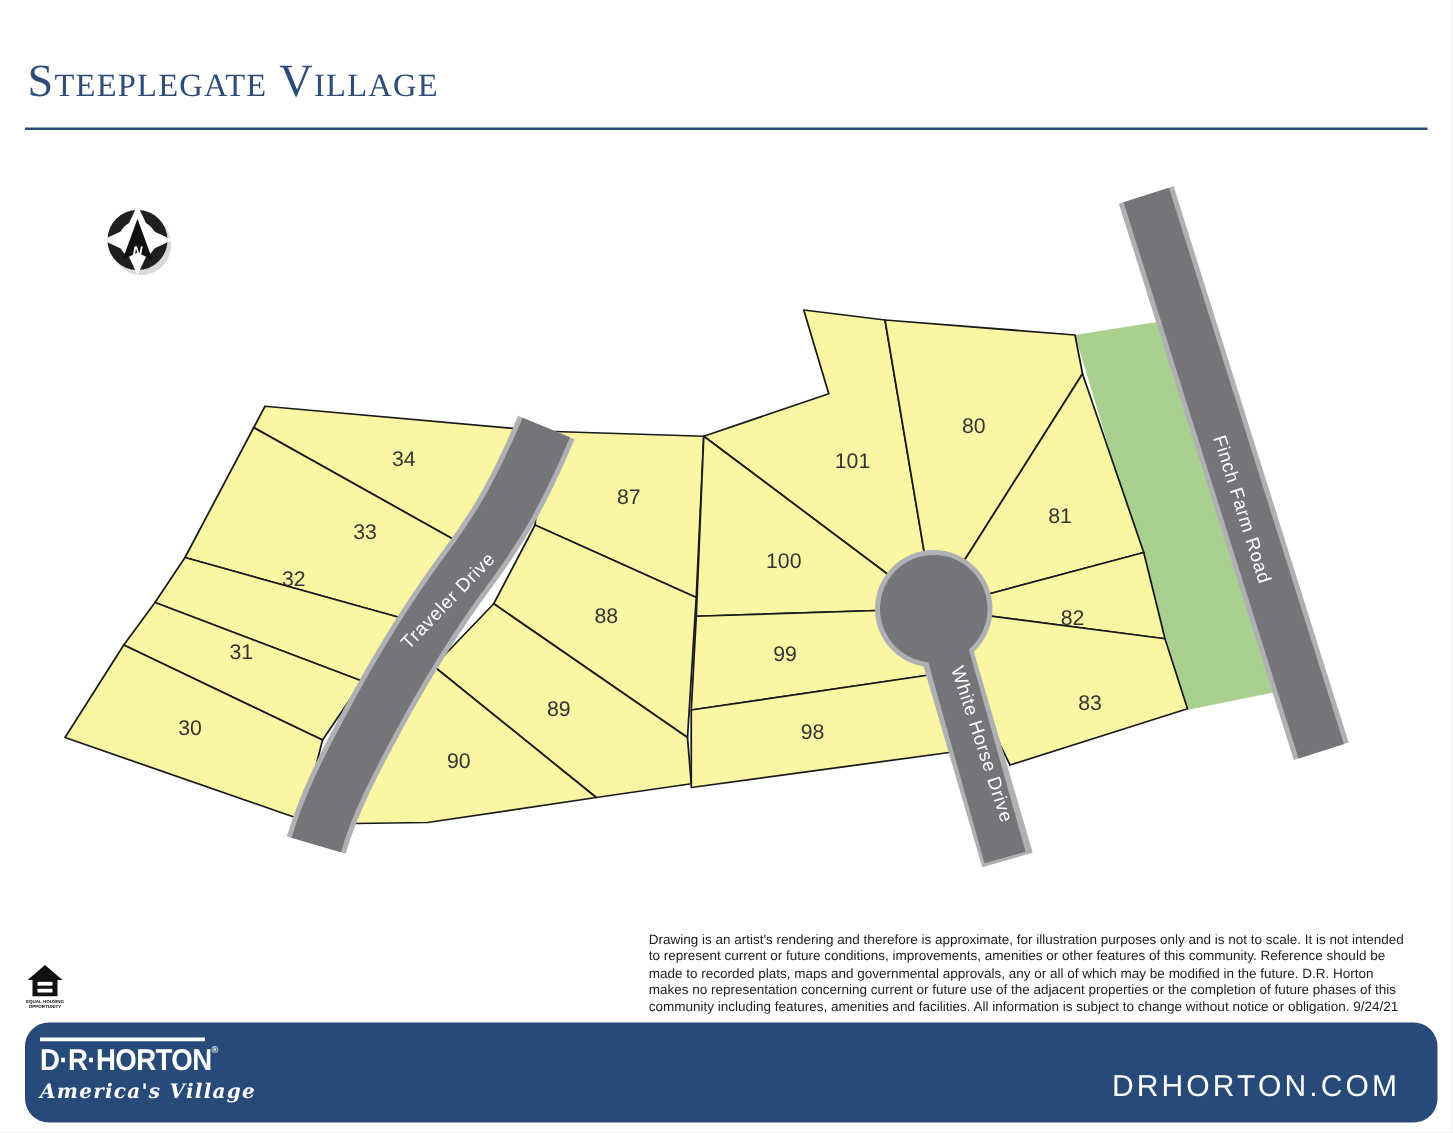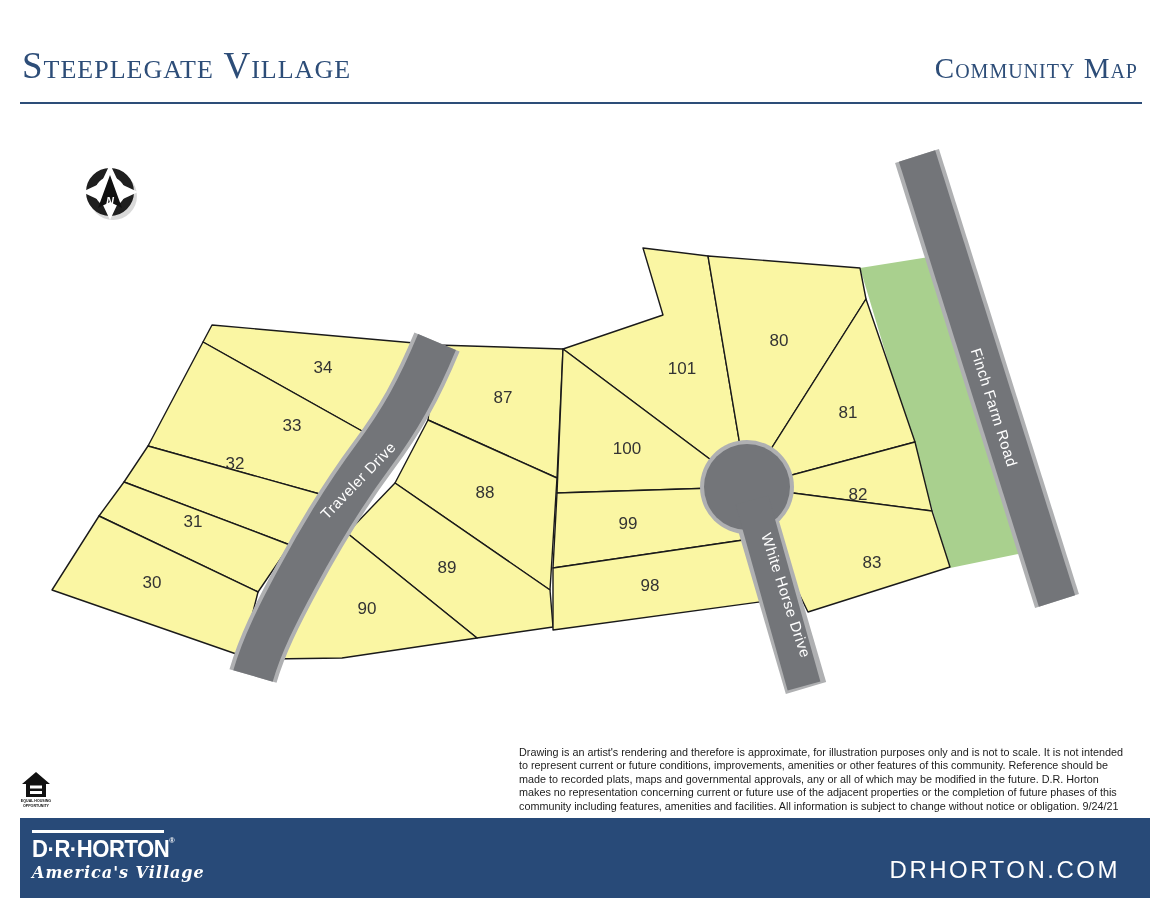--- a/index.html
+++ b/index.html
@@ -59,20 +59,21 @@
   .eh-text{font-family:"Liberation Sans", sans-serif;font-size:3.6px;font-weight:bold;fill:#111;text-anchor:middle;}
   
   .disclaimer{
     position:absolute;left:519px;top:746px;width:604px;
     font-size:10.8px;line-height:13.4px;color:#1c1c1c;text-align:left;
   }
   
   .footer-bar{
     position:absolute;left:20px;top:818px;width:1130px;height:80px;
     background:var(--navy);
+    border-radius:19px;
   }
   .footer-logo{position:absolute;left:12px;top:12px;color:#fff;}
   .footer-logo-rule{width:132px;height:3px;background:#fff;margin-bottom:2px;}
   .footer-logo-wordmark{
     font-family:"Liberation Sans", sans-serif;font-weight:bold;font-size:24px;
     letter-spacing:-0.5px;transform:scaleX(0.92);transform-origin:left;
     white-space:nowrap;
   }
   .footer-logo-wordmark sup{font-size:8px;vertical-align:14px;}
   .footer-logo-tagline{
@@ -84,21 +85,20 @@
     font-family:"Liberation Sans", sans-serif;font-size:24px;
     letter-spacing:2.5px;font-weight:normal;cursor:pointer;
   }
 </style>
 </head>
 <body>
 
 <div class="page">
 
   <div class="header-title">Steeplegate Village</div>
-  <div class="header-subtitle">Community Map</div>
   <div class="header-rule"></div>
 
   <svg class="map-svg" width="1162" height="906" viewBox="0 0 1162 906">
 
     <polygon class="green-area" points="860,268 929,257 1023,553 950,568"></polygon>
 
     <g>
       <polygon class="lot" points="212,325 437,345 378,440 203,342"></polygon>
       <polygon class="lot" points="203,342 378,440 334,498 148,446"></polygon>
       <polygon class="lot" points="148,446 334,498 290,545 124,482"></polygon>

